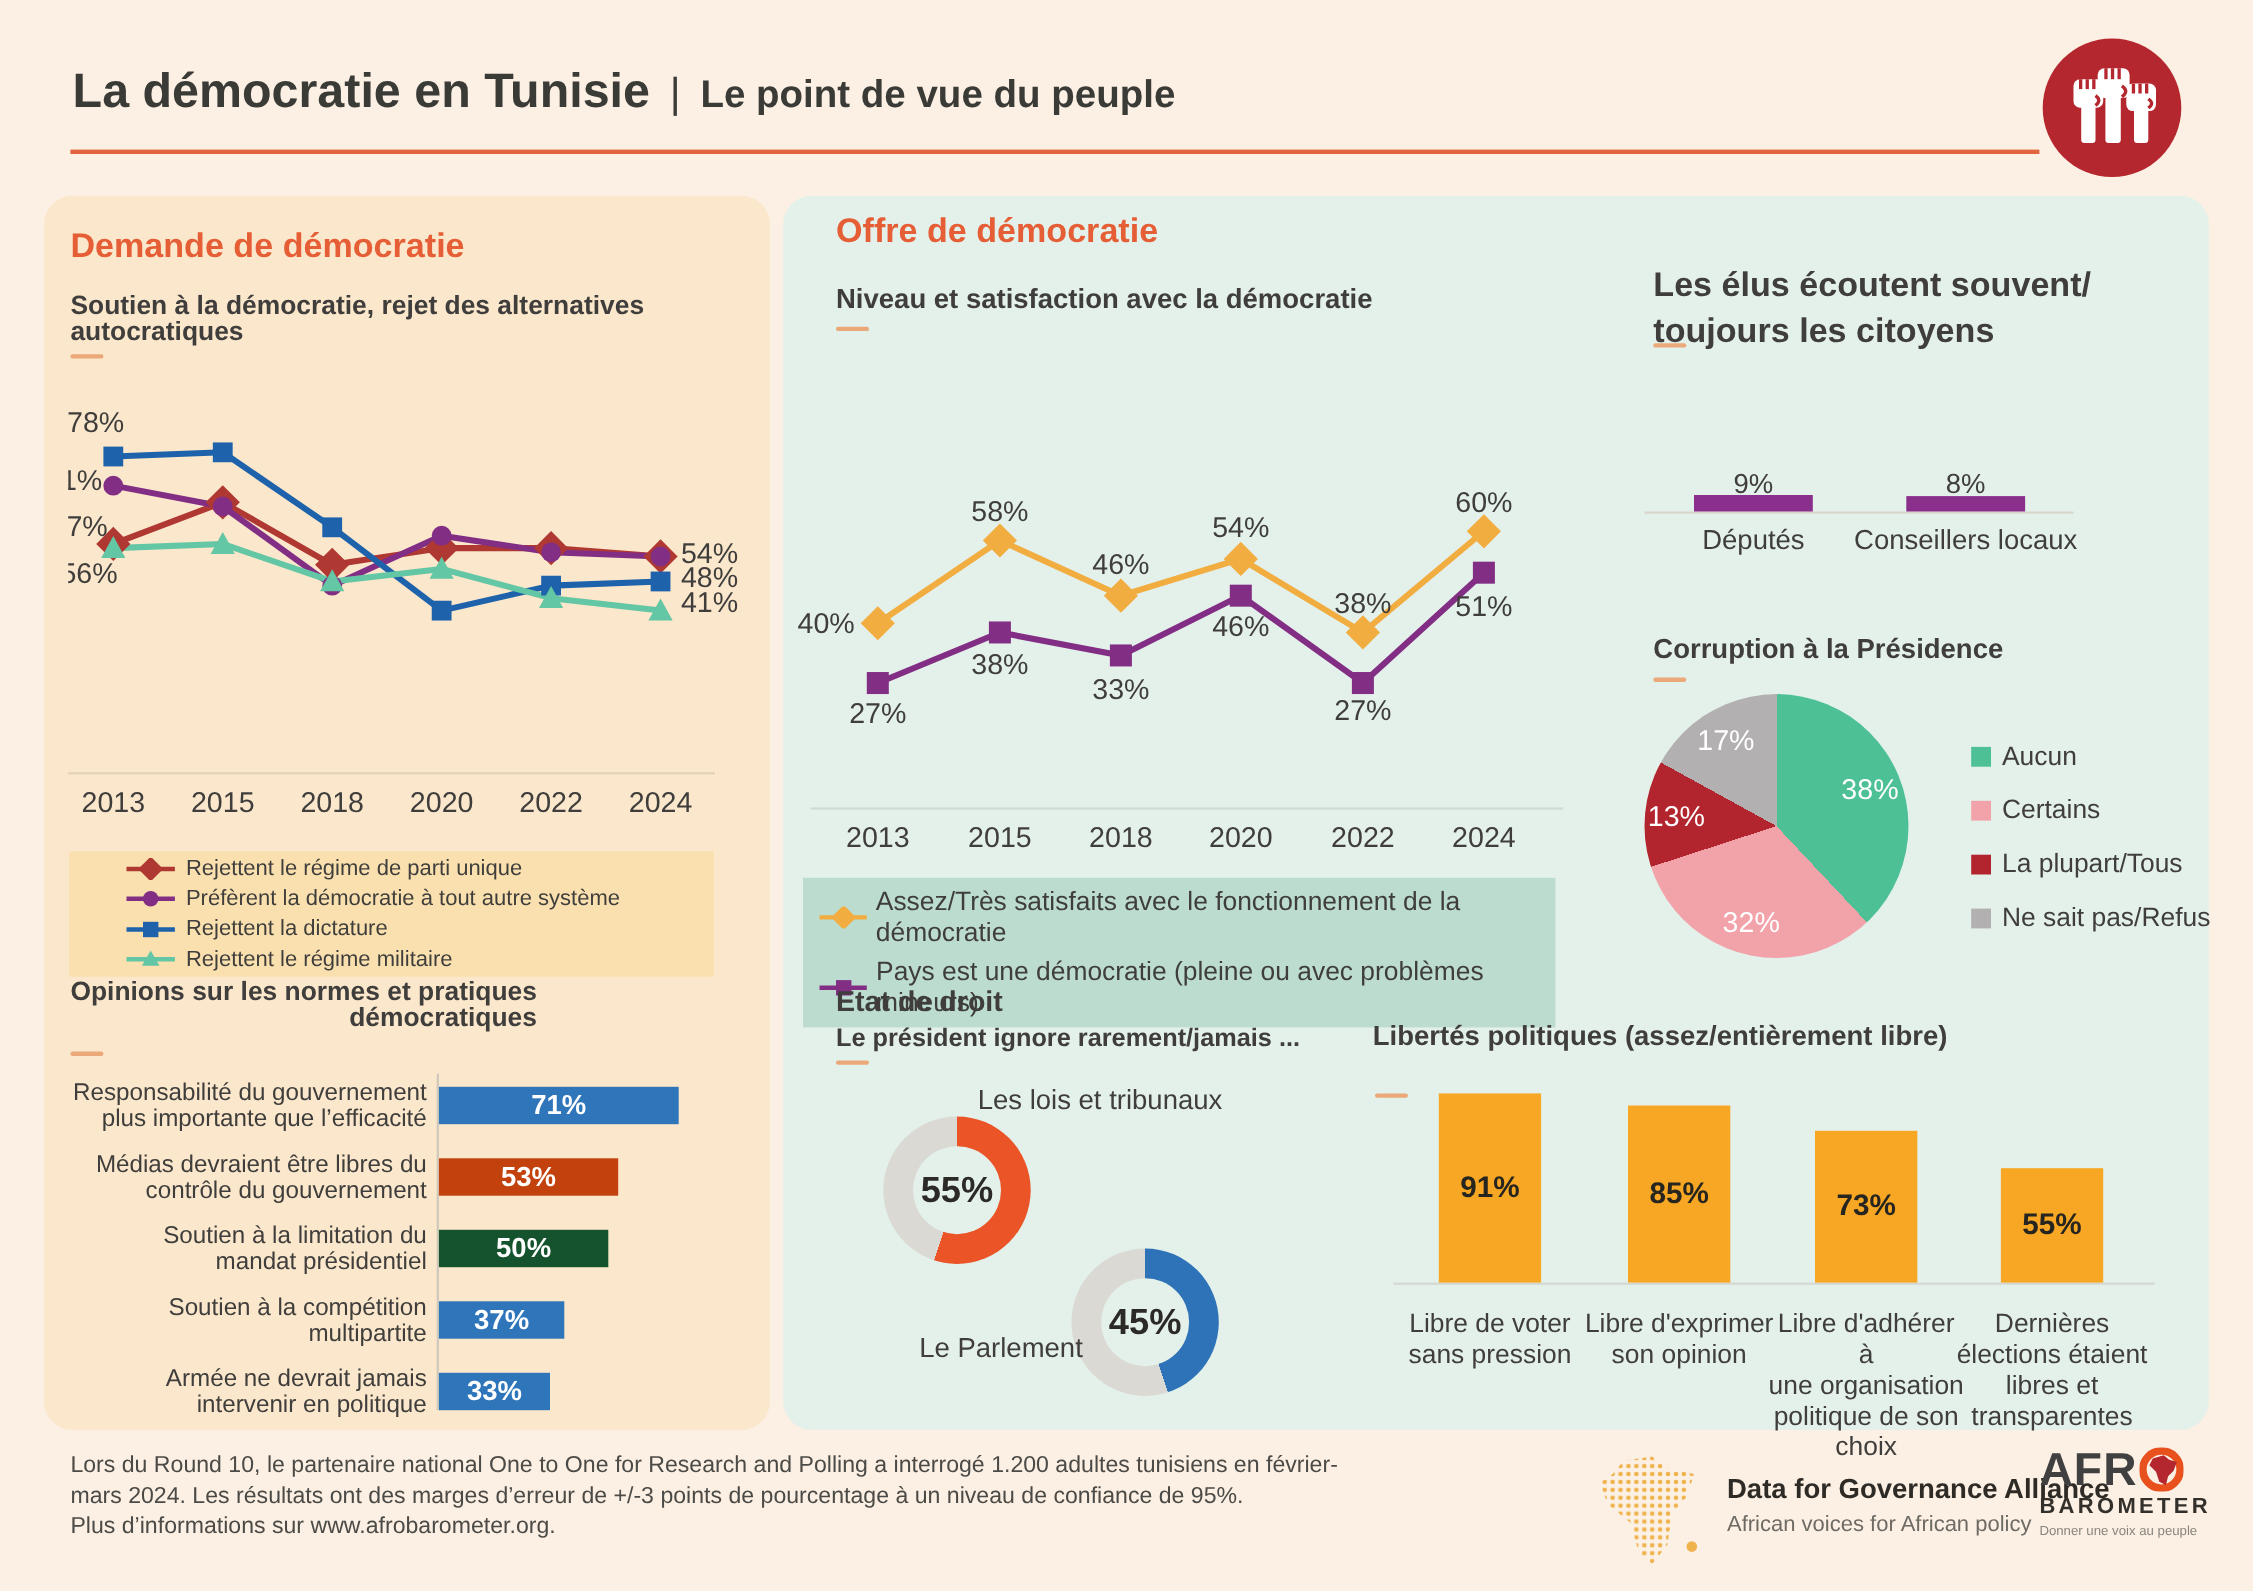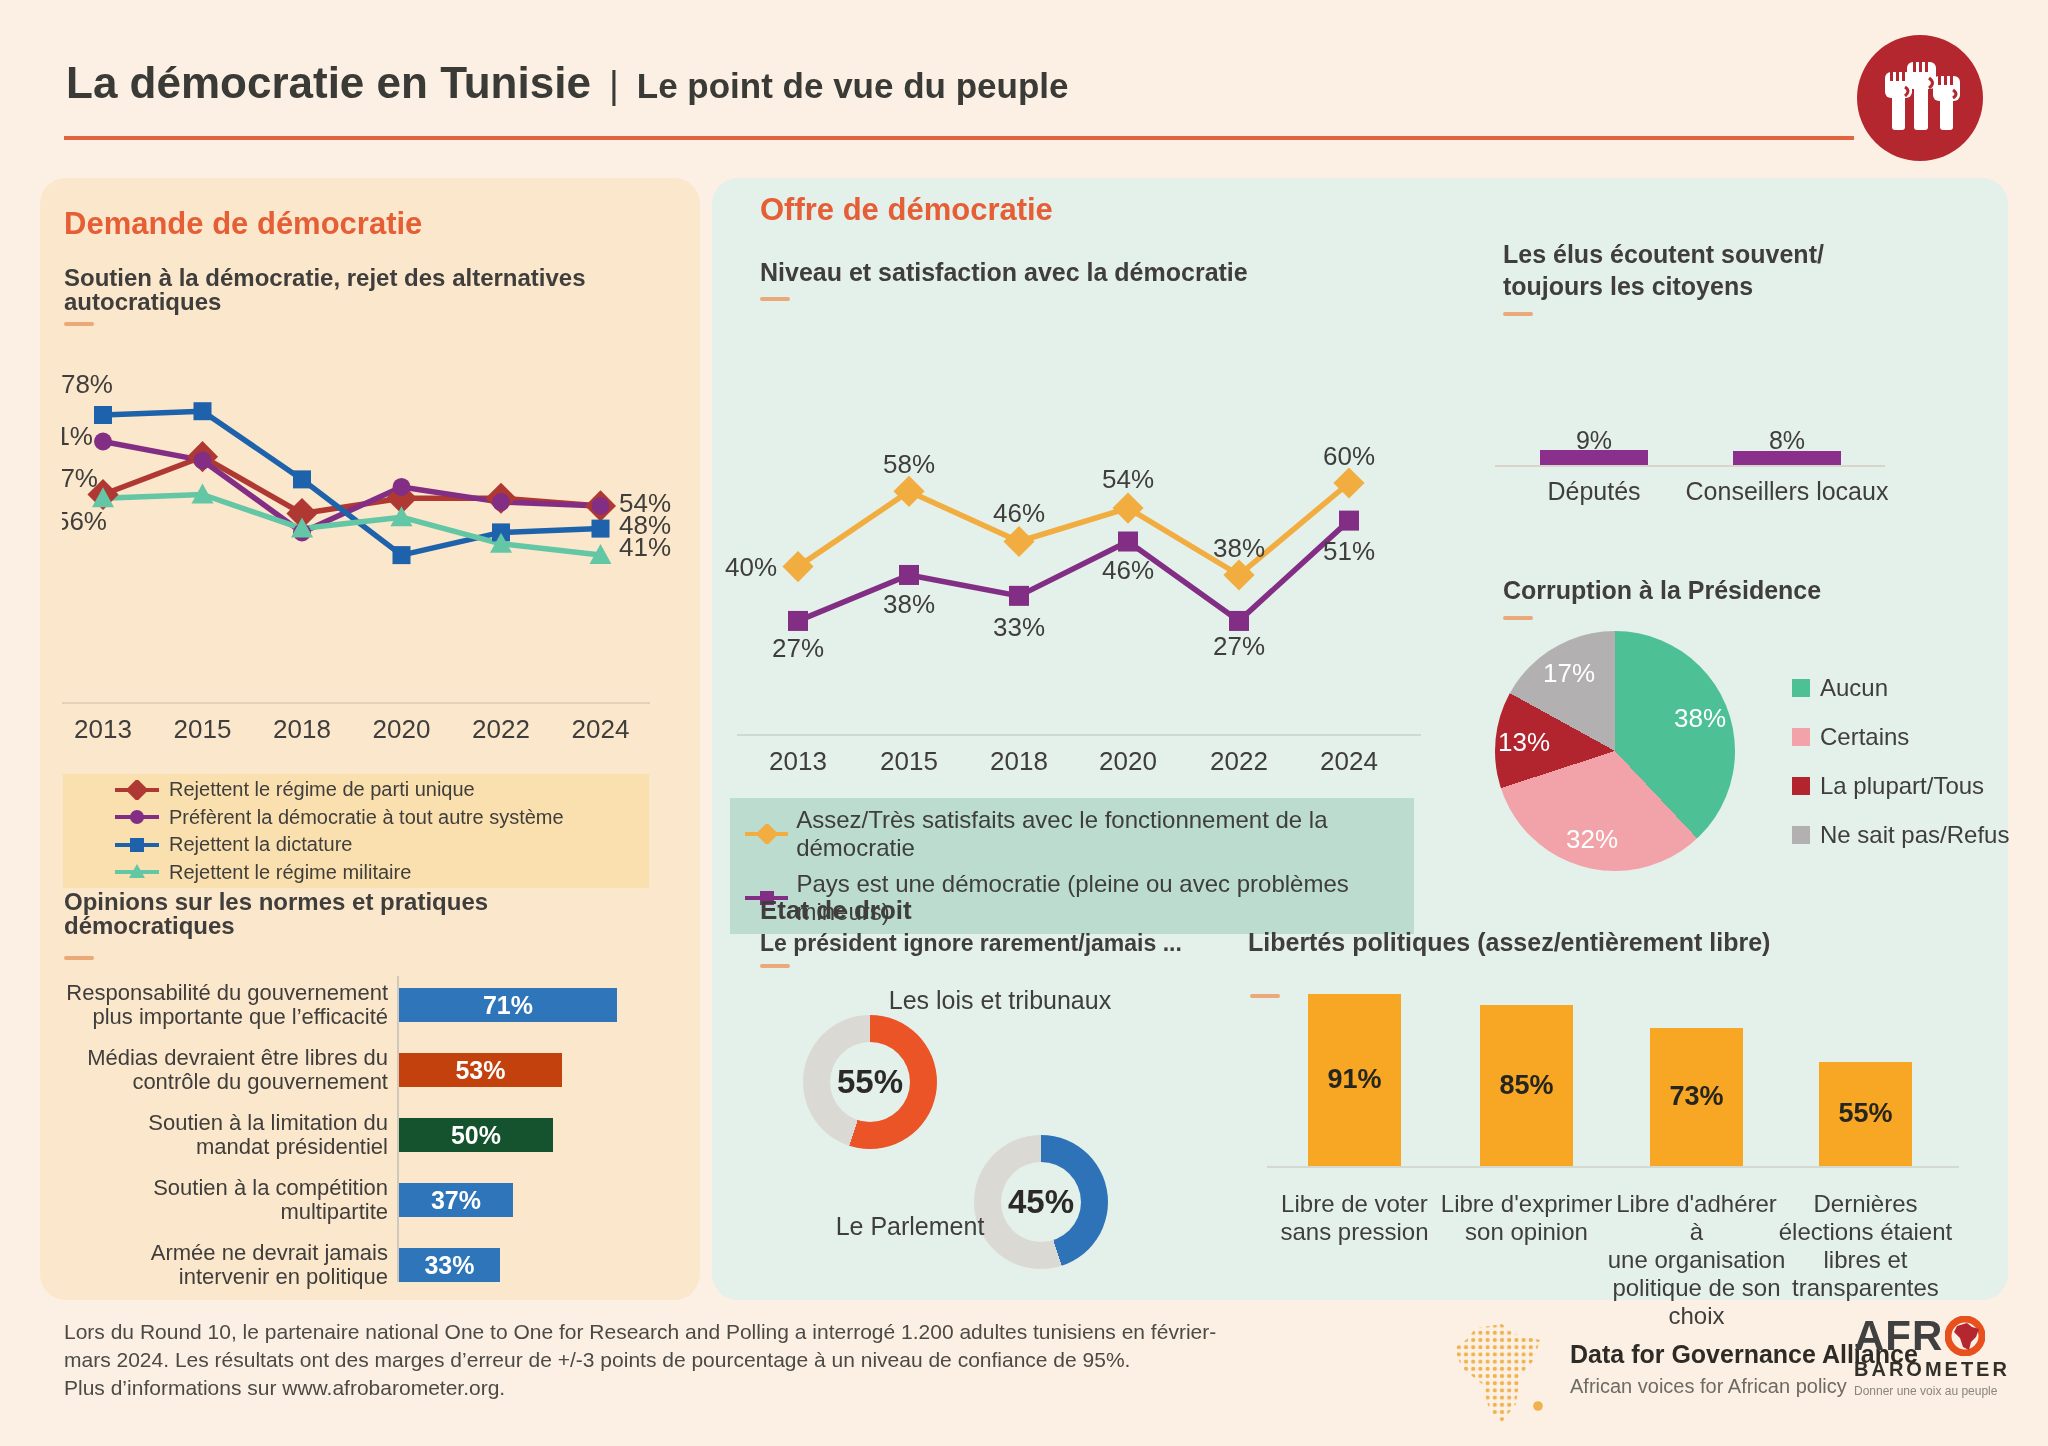--- a/index.html
+++ b/index.html
@@ -161,21 +161,21 @@
      </div>
       <div class="lrow">
        <svg width="48" height="20">
          <line x1="2" y1="10" x2="46" y2="10" stroke="#63C6A4" stroke-width="4"></line>
          <polygon points="24,2 16,16 32,16" fill="#63C6A4"></polygon>
        </svg>
        <span class="ltext">Rejettent le régime militaire</span>
      </div>
     </div>
 
-  <div class="abs sub-title prelines" style="left:64px;top:890px;">Opinions sur les normes et pratiques
+  <div class="abs sub-title prelines" style="left:64px;top:890px;text-align:right;">Opinions sur les normes et pratiques
 démocratiques</div>
   <div class="dash" style="left:64px;top:956px;"></div>
   <div class="abs" style="left:62px;top:974px;width:620px;height:316px;" id="chart-opinions">
       <div class="abs" style="left:335px;top:2px;width:2px;height:306px;background:#CFC9BD;"></div>
       <div class="hbar-lab" style="left:0;top:7px;width:326px;">Responsabilité du gouvernement<br>plus importante que l’efficacité</div>
           <div class="hbar-bar" style="left:337px;top:14px;width:218px;height:34px;background:#2E75B9;">
         <span>71%</span>
       </div>
       <div class="hbar-lab" style="left:0;top:72px;width:326px;">Médias devraient être libres du<br>contrôle du gouvernement</div>
           <div class="hbar-bar" style="left:337px;top:79px;width:163px;height:34px;background:#c2410c;">
@@ -282,21 +282,21 @@
           <div class="col-val" style="left:276.5px;top:85.5px;">85%</div>
           <div class="col-cat" style="left:276.5px;top:206px;width:180px;">Libre d'exprimer<br>son opinion</div>
       <div class="col-bar" style="left:400px;top:44px;width:93px;height:138px;background:#F7A723;"></div>
           <div class="col-val" style="left:446.5px;top:97px;">73%</div>
           <div class="col-cat" style="left:446.5px;top:206px;width:180px;">Libre d'adhérer à<br>une organisation<br>politique de son<br>choix</div>
       <div class="col-bar" style="left:569px;top:78px;width:93px;height:104px;background:#F7A723;"></div>
           <div class="col-val" style="left:615.5px;top:114px;">55%</div>
           <div class="col-cat" style="left:615.5px;top:206px;width:180px;">Dernières<br>élections étaient<br>libres et<br>transparentes</div>
     </div>
 
-  <div class="abs sub-title prelines" style="left:1503px;top:238px;font-size:25px;line-height:32px;">Les élus écoutent souvent/
+  <div class="abs sub-title prelines" style="left:1503px;top:238px;font-size:31px;line-height:42px;">Les élus écoutent souvent/
 toujours les citoyens</div>
   <div class="dash" style="left:1503px;top:312px;"></div>
   <div class="abs" style="left:1490px;top:426px;width:420px;height:90px;" id="chart-listen">
       <div class="abs" style="left:5px;top:39px;width:390px;height:2px;background:#DAD5CB;"></div>
       <div class="mini-val" style="left:104px;top:0;">9%</div>
           <div class="abs" style="left:50px;top:24px;width:108px;height:15px;background:#8B2F8C;"></div>
           <div class="mini-cat" style="left:104px;top:51px;">Députés</div>
       <div class="mini-val" style="left:297px;top:0;">8%</div>
           <div class="abs" style="left:243px;top:25px;width:108px;height:14px;background:#8B2F8C;"></div>
           <div class="mini-cat" style="left:297px;top:51px;">Conseillers locaux</div>

